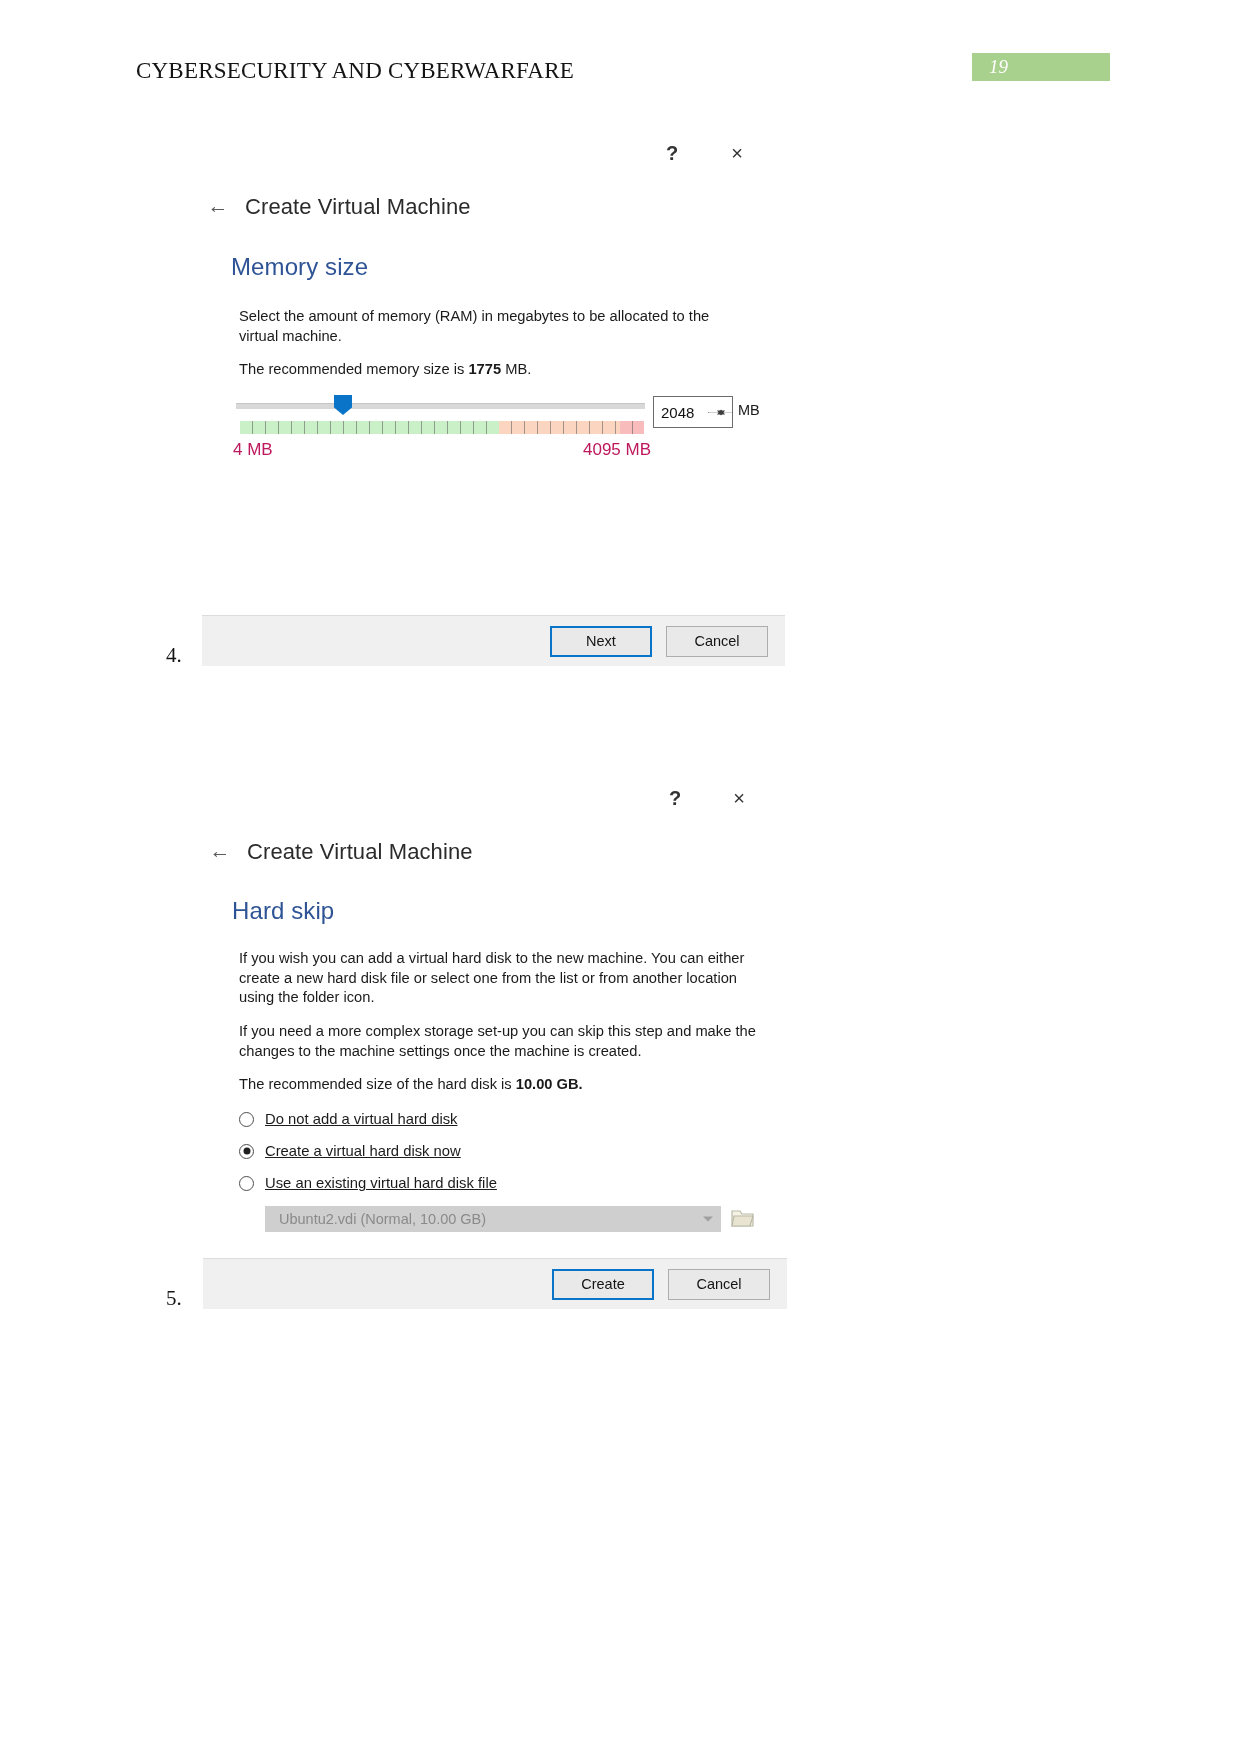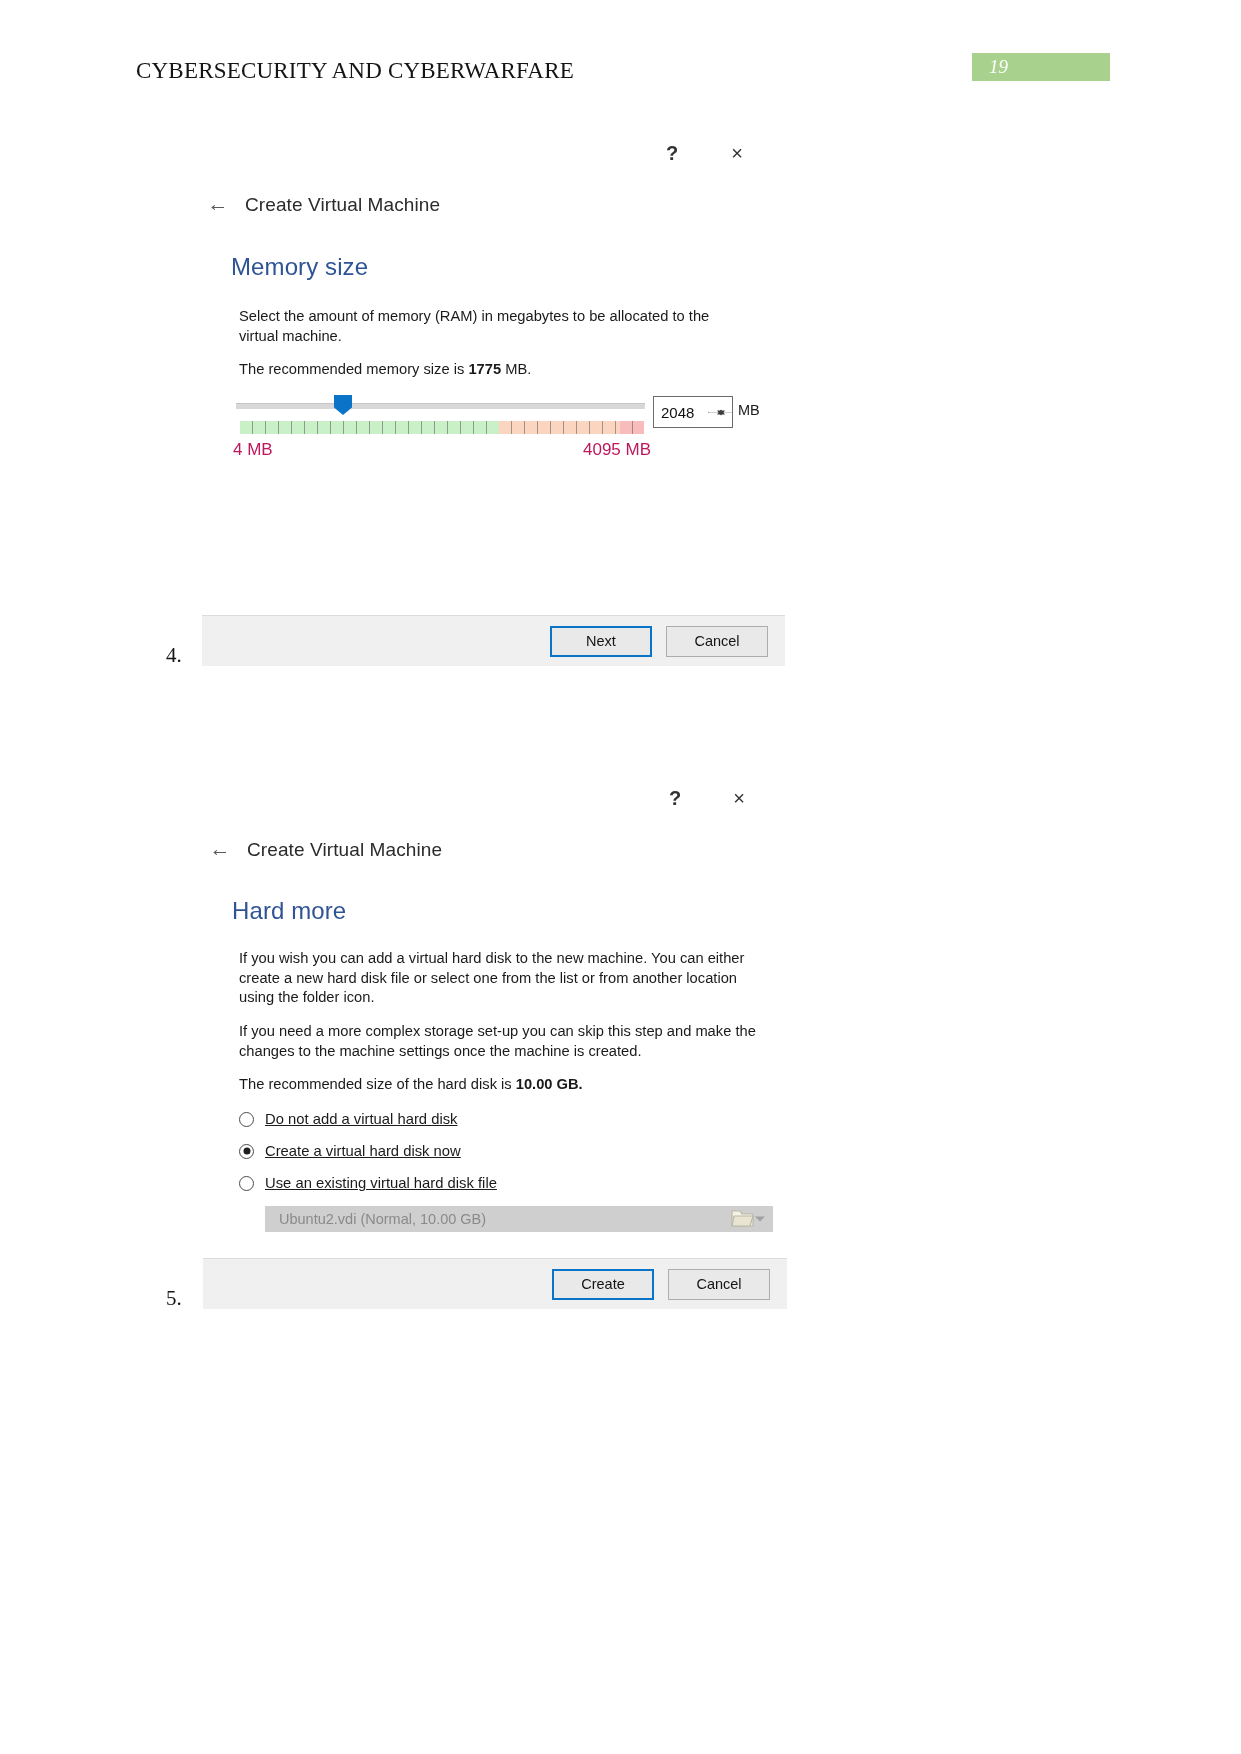--- a/index.html
+++ b/index.html
@@ -83,21 +83,21 @@
   .back-arrow {
     display: inline-block;
     width: 22px;
     height: 22px;
     line-height: 20px;
     text-align: center;
     font-size: 21px;
     color: #5a5a5a;
   }
   .wiz-nav-title {
-    font-size: 19px;
+    font-size: 22px;
     color: #2b2b2b;
     letter-spacing: 0.1px;
   }
 
   .wiz-heading {
     position: absolute;
     font-size: 24px;
     color: #2f5496;
     letter-spacing: 0.1px;
   }
@@ -369,21 +369,21 @@
   <div class="wiz-titlebar" style="left:0; width:570px;">
     <div class="wiz-help" style="left:457px; top:6px;">?</div>
     <div class="wiz-close" style="left:521px; top:6px;">×</div>
   </div>
 
   <div class="wiz-nav" style="left:8px; top:64px;">
     <span class="back-arrow">←</span>
     <span class="wiz-nav-title">Create Virtual Machine</span>
   </div>
 
-  <div class="wiz-heading" style="left:31px; top:122px;">Hard more</div>
+  <div class="wiz-heading" style="left:31px; top:122px;">Hard skip</div>
 
   <div class="wiz-para" style="left:38px; top:174px; width:515px;">If you wish you can add a virtual hard disk to the new machine. You can either create a new hard disk file or select one from the list or from another location using the folder icon.</div>
 
   <div class="wiz-para" style="left:38px; top:247px; width:518px;">If you need a more complex storage set-up you can skip this step and make the changes to the machine settings once the machine is created.</div>
 
   <div class="wiz-para" style="left:38px; top:300px; width:515px;">
     <span>The recommended size of the hard disk is </span><b>10.00 GB.</b>
   </div>
 
   <div class="radio-row" style="left:38px; top:336px;">
@@ -394,21 +394,21 @@
   <div class="radio-row" style="left:38px; top:368px;">
     <span class="radio-mark on"></span>
     <span class="radio-label">Create a virtual hard disk now</span>
   </div>
 
   <div class="radio-row" style="left:38px; top:400px;">
     <span class="radio-mark"></span>
     <span class="radio-label">Use an existing virtual hard disk file</span>
   </div>
 
-  <div class="combo" style="left:64px; top:431px; width:508px;">
+  <div class="combo" style="left:64px; top:431px; width:456px;">
     <div class="combo-text">Ubuntu2.vdi (Normal, 10.00 GB)</div>
     <div class="combo-arrow"></div>
   </div>
 
   <div class="folder-btn" style="left:529px; top:431px;">
     <svg width="26" height="24" viewBox="0 0 26 24" aria-hidden="true">
       <path d="M2 5 h8 l2 3 h11 v12 H2 Z" fill="#f6f2e4" stroke="#b9b9a8" stroke-width="1.2"></path>
       <path d="M4 10 h19 l-3 10 H2 Z" fill="#e9e4d2" stroke="#b9b9a8" stroke-width="1.2"></path>
     </svg>
   </div>

